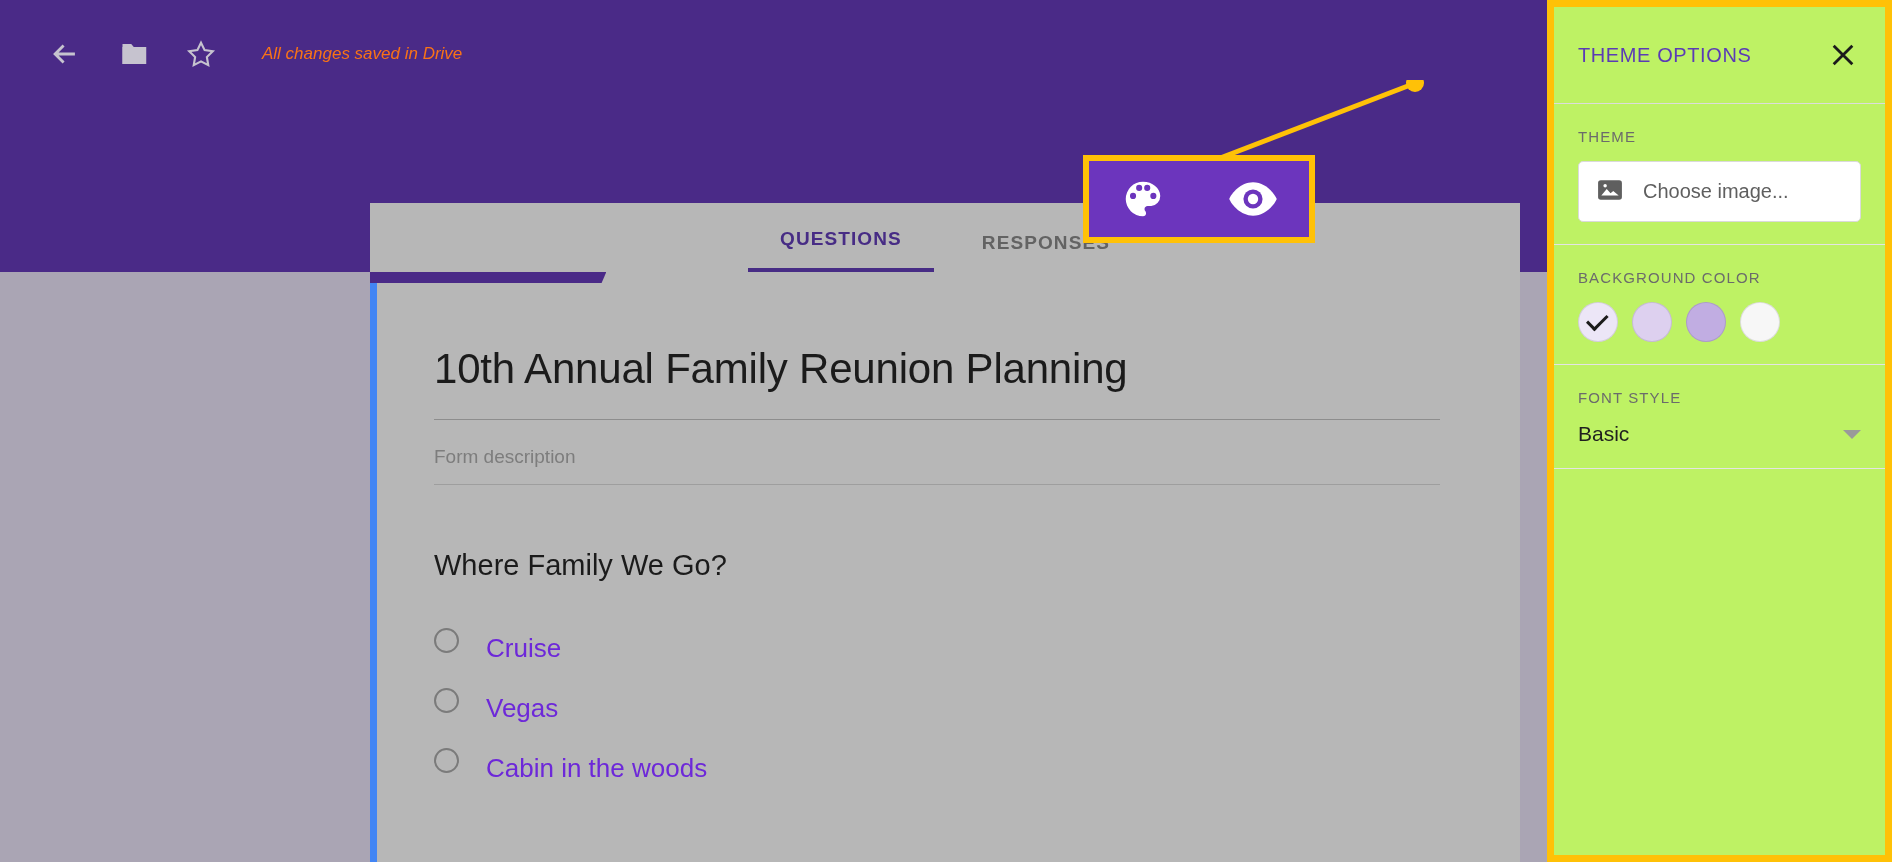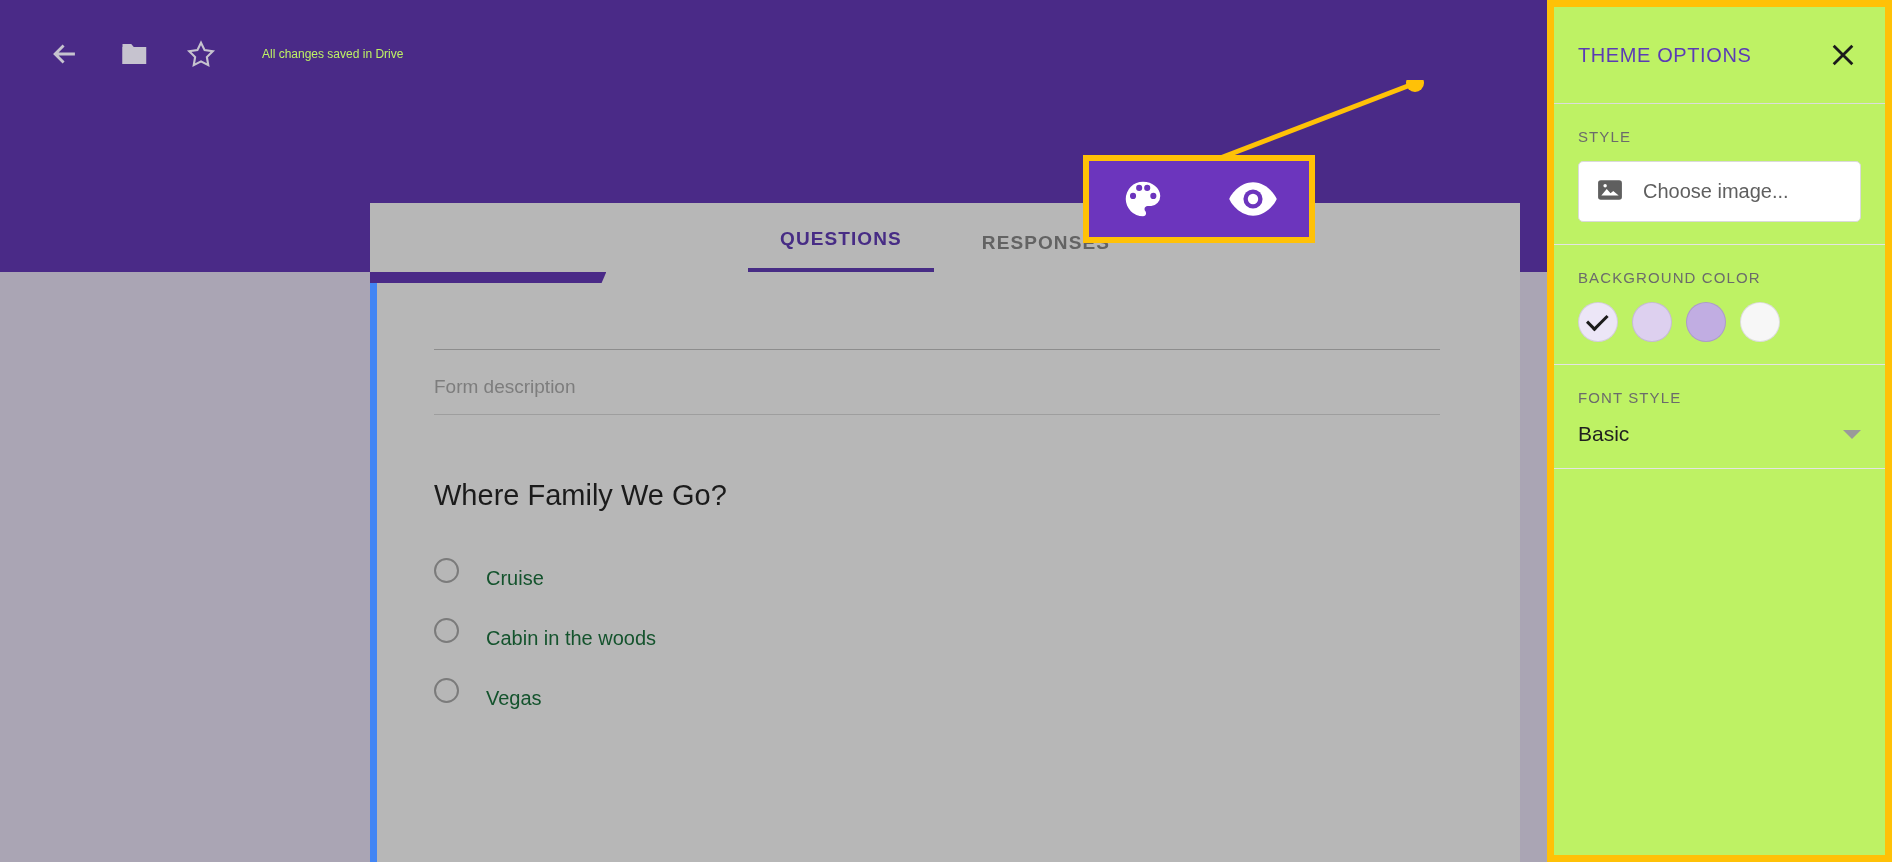--- a/index.html
+++ b/index.html
@@ -40,22 +40,22 @@
     font-size: 29px; font-weight: bold;
     color: #c6c3cf;
     letter-spacing: .2px;
     white-space: nowrap;
     cursor: text;
   }
   .folder-icon { margin-left: 38px; cursor: pointer; display:flex; }
   .star-icon   { margin-left: 36px; cursor: pointer; display:flex; }
   .save-status {
     margin-left: 46px;
-    font-size: 12px; 
-    color: #bef264; white-space: nowrap;
+    font-size: 17px; font-style: italic;
+    color: #f97316; white-space: nowrap;
   }
   .appbar-right {
     position: absolute; right: 0; top: 0;
     height: 108px; display: flex; align-items: center;
   }
   .appbar-right .tool { margin-right: 46px; cursor: pointer; display:flex; }
 
   
   .form-strip {
     position: absolute; left: 370px; top: 203px;
@@ -127,21 +127,21 @@
   .options { margin-top: 28px; }
   .option-row {
     display: flex; align-items: center;
     height: 60px; cursor: pointer;
   }
   .radio {
     width: 25px; height: 25px; border-radius: 50%;
     border: 2px solid #7b7b7b; flex: 0 0 auto;
   }
   .option-label {
-    margin-left: 27px; font-size: 20px; color: #14532d; margin-top: 17px;
+    margin-left: 27px; font-size: 26px; color: #6d28d9; margin-top: 17px;
   }
 
   
   .callout-box {
     position: absolute; left: 1083px; top: 155px;
     width: 232px; height: 88px;
     background: #6c35bd;
     border: 6px solid #ffc107;
     display: flex; align-items: center; justify-content: space-around;
     z-index: 30;
@@ -313,39 +313,40 @@
           <circle cx="3" cy="3" r="2.6"></circle>
             <circle cx="3" cy="11" r="2.6"></circle>
             <circle cx="3" cy="19" r="2.6"></circle>
         </svg>
       </div>
     </div>
   </div>
 
   <div class="form-card">
     <div class="card-inner">
+      <div class="form-title">10th Annual Family Reunion Planning</div>
       <div class="underline-title"></div>
 
       <div class="form-desc">Form description</div>
       <div class="underline-desc"></div>
 
       <div class="question-title">Where Family We Go?</div>
 
       <div class="options">
         <div class="option-row">
           <div class="radio"></div>
           <div class="option-label">Cruise</div>
         </div>
         <div class="option-row">
           <div class="radio"></div>
-          <div class="option-label">Cabin in the woods</div>
+          <div class="option-label">Vegas</div>
         </div>
         <div class="option-row">
           <div class="radio"></div>
-          <div class="option-label">Vegas</div>
+          <div class="option-label">Cabin in the woods</div>
         </div>
       </div>
     </div>
   </div>
 
   <svg class="callout-line">
     <line x1="10" y1="80" x2="208" y2="4" stroke="#ffc107" stroke-width="5"></line>
     <circle cx="210" cy="3" r="9" fill="#ffc107"></circle>
   </svg>
 
@@ -369,21 +370,21 @@
     <div class="panel-head">
       <div class="panel-title">THEME OPTIONS</div>
       <div class="panel-close">
         <svg width="28" height="28" viewBox="0 0 24 24" stroke="#1b1b1b" stroke-width="2.4" fill="none">
           <path d="M4 4l16 16M20 4L4 20"></path>
         </svg>
       </div>
     </div>
 
     <div class="panel-sec">
-      <div class="sec-label">STYLE</div>
+      <div class="sec-label">THEME</div>
       <div class="choose-image">
         <span>
           <svg width="26" height="26" viewBox="0 0 24 24">
             <rect x="1" y="3" width="22" height="18" rx="2.5" fill="#5f5f5f"></rect>
             <path d="M4 17l5-6 3.5 4L15 13l5 4z" fill="#ffffff"></path>
             <circle cx="7.5" cy="8" r="1.6" fill="#ffffff"></circle>
           </svg>
         </span>
         <span class="ci-label">Choose image...</span>
       </div>

